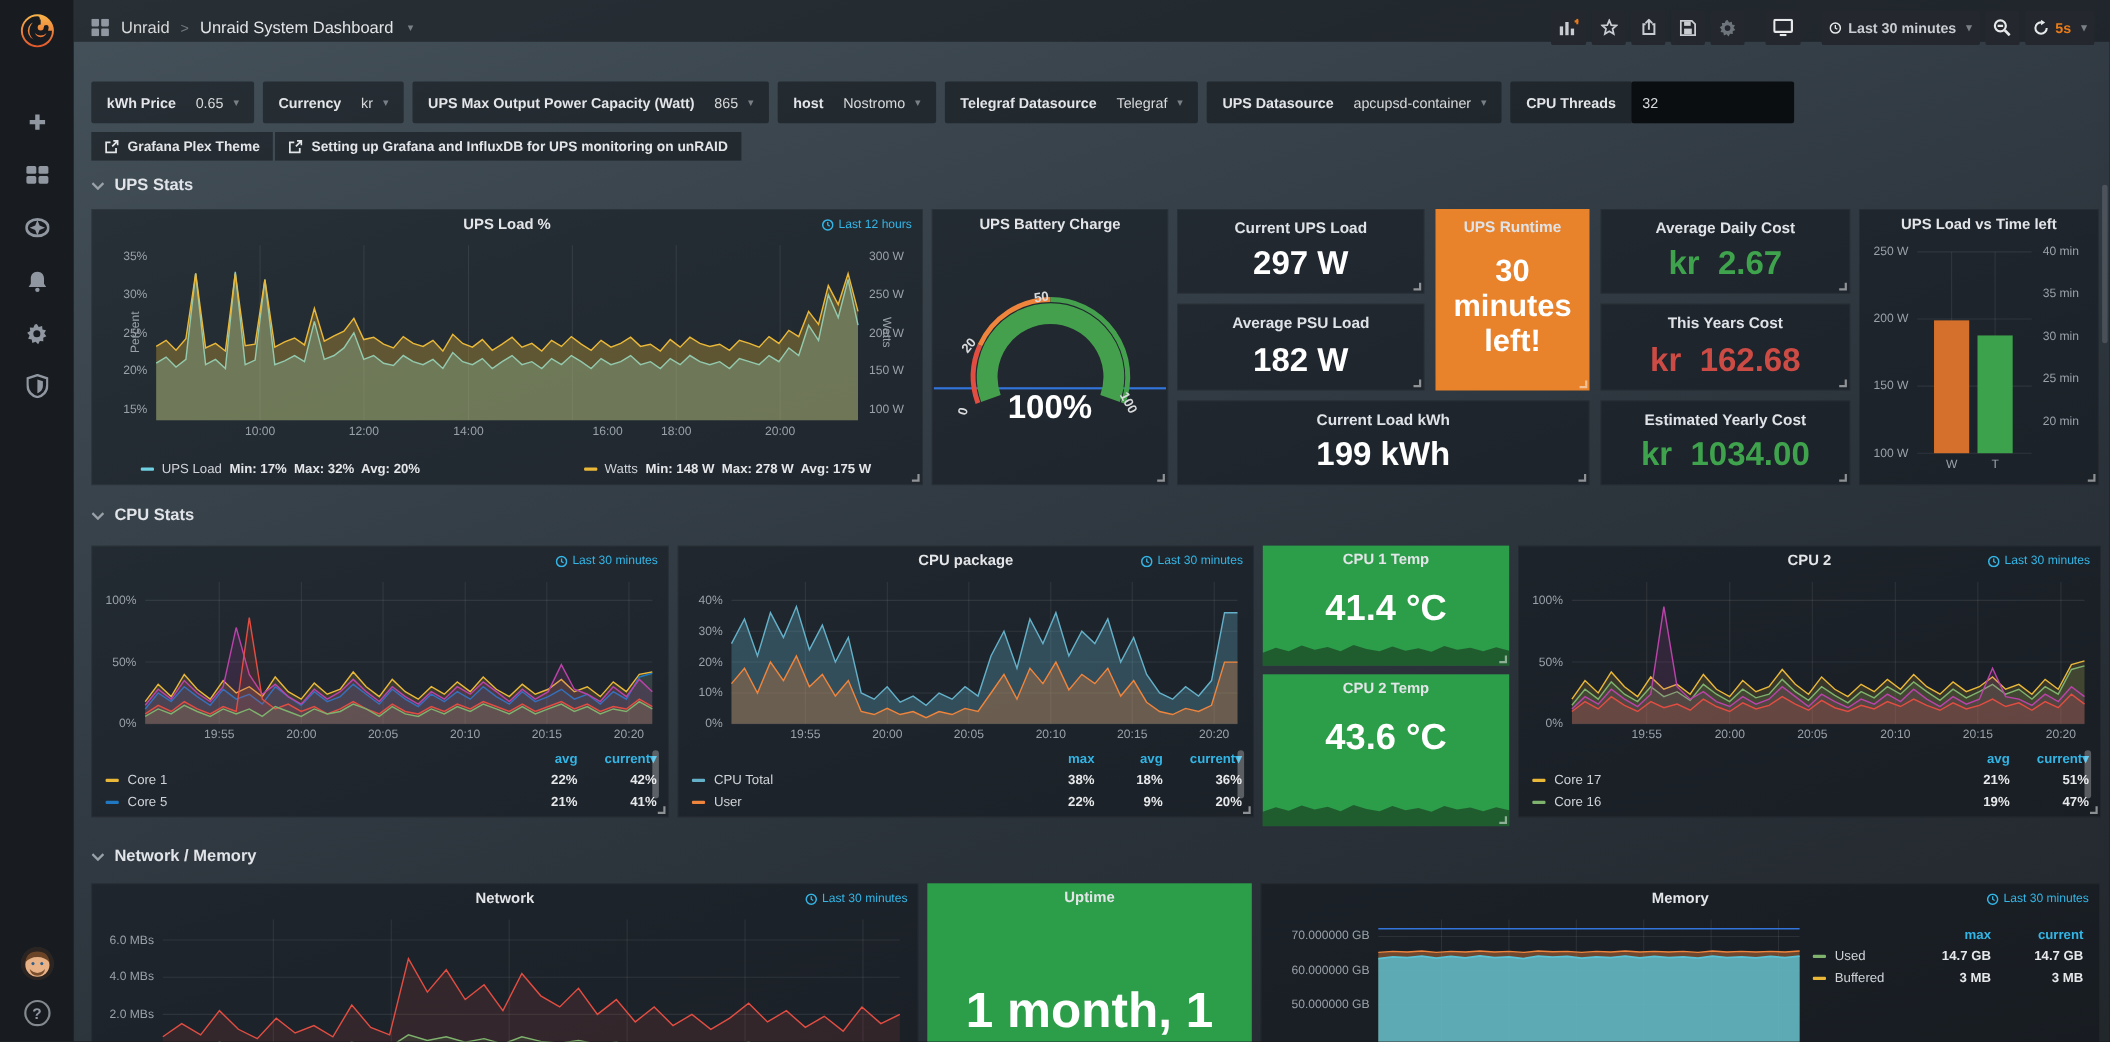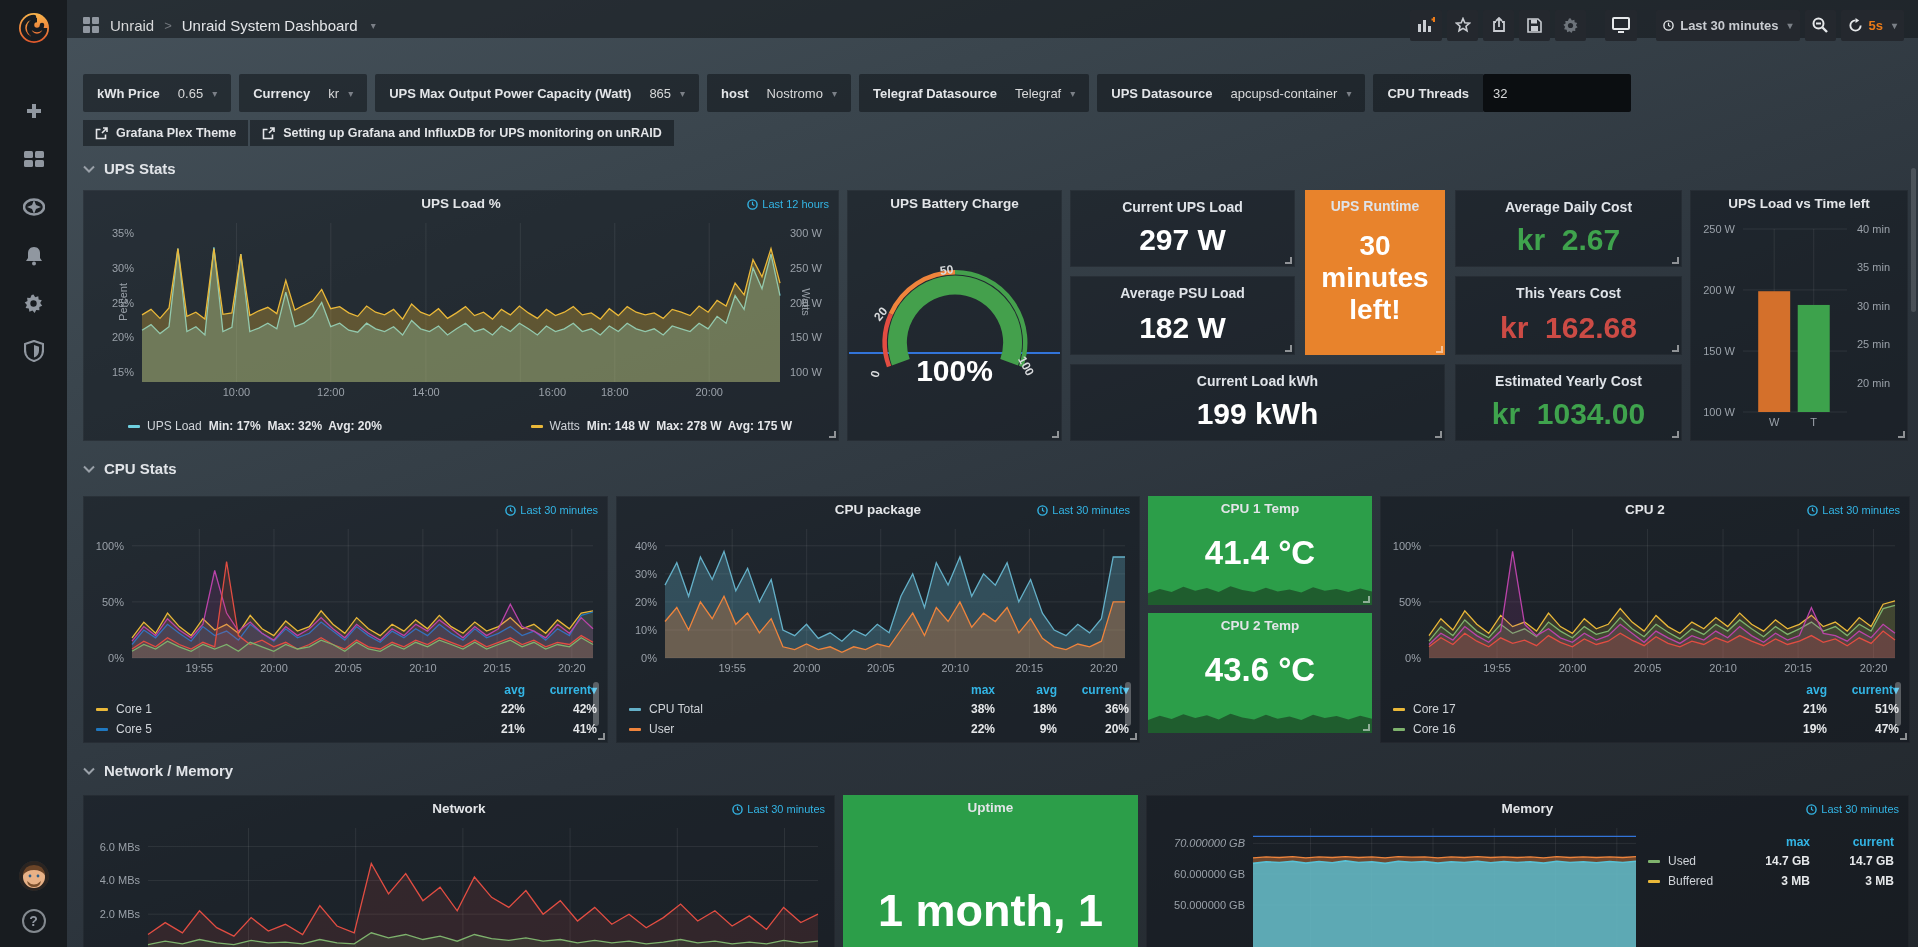--- a/index.html
+++ b/index.html
@@ -599,21 +599,21 @@
         <div class="panel greenbg" style="height:109px;">
           <div class="ptitle">CPU 1 Temp</div>
           <div class="tempval">41.4 °C</div>
           <div class="spark">
               <svg width="224" height="26" viewBox="0 0 224 26" style="position:absolute;left:0;top:0;overflow:visible">
                 <path d="M0 26L0.0 14.3L11.8 9.9L23.6 13.0L35.4 7.8L47.2 11.7L58.9 9.1L70.7 13.0L82.5 7.3L94.3 10.9L106.1 13.0L117.9 8.8L129.7 12.5L141.5 10.4L153.3 13.5L165.1 8.3L176.8 11.7L188.6 9.9L200.4 13.0L212.2 9.4L224.0 12.5L224 26Z" fill="#17321c" fill-opacity="0.6"></path>
               </svg>
             </div>
           <div class="rsz"></div>
         </div>
-        <div class="panel greenbg" style="height:120px;">
+        <div class="panel greenbg" style="height:138px;">
           <div class="ptitle">CPU 2 Temp</div>
           <div class="tempval">43.6 °C</div>
           <div class="spark">
               <svg width="224" height="26" viewBox="0 0 224 26" style="position:absolute;left:0;top:0;overflow:visible">
                 <path d="M0 26L0.0 13.0L11.8 8.8L23.6 12.0L35.4 7.3L47.2 10.9L58.9 8.3L70.7 12.5L82.5 6.8L94.3 10.4L106.1 12.5L117.9 7.8L129.7 11.7L141.5 9.6L153.3 13.0L165.1 7.8L176.8 10.9L188.6 9.1L200.4 12.5L212.2 8.8L224.0 11.7L224 26Z" fill="#17321c" fill-opacity="0.6"></path>
               </svg>
             </div>
           <div class="rsz"></div>
         </div>
       </div>
@@ -748,21 +748,21 @@
               <line x1="302.57" y1="0" x2="302.57" y2="160" stroke="rgba(255,255,255,0.08)"></line>
               <line x1="363.84999999999997" y1="0" x2="363.84999999999997" y2="160" stroke="rgba(255,255,255,0.08)"></line>
               <path d="M0.0 29.8L13.2 28.9L26.4 29.5L39.6 28.6L52.8 29.8L66.0 28.9L79.2 29.5L92.4 28.6L105.7 29.5L118.9 28.9L132.1 29.8L145.3 28.6L158.5 29.2L171.7 28.9L184.9 29.8L198.1 28.9L211.3 29.5L224.5 28.6L237.7 29.5L250.9 28.9L264.1 29.5L277.3 28.9L290.6 29.8L303.8 28.6L317.0 29.5L330.2 28.9L343.4 29.5L356.6 28.9L369.8 29.5L383.0 28.6L383 160L0 160Z" fill="#EF843C" fill-opacity="0.4"></path>
               <path d="M0.0 29.8L13.2 28.9L26.4 29.5L39.6 28.6L52.8 29.8L66.0 28.9L79.2 29.5L92.4 28.6L105.7 29.5L118.9 28.9L132.1 29.8L145.3 28.6L158.5 29.2L171.7 28.9L184.9 29.8L198.1 28.9L211.3 29.5L224.5 28.6L237.7 29.5L250.9 28.9L264.1 29.5L277.3 28.9L290.6 29.8L303.8 28.6L317.0 29.5L330.2 28.9L343.4 29.5L356.6 28.9L369.8 29.5L383.0 28.6" fill="none" stroke="#EF843C" stroke-width="1.3"></path>
               <path d="M0.0 35.4L13.2 33.8L26.4 34.5L39.6 33.2L52.8 35.1L66.0 33.5L79.2 34.8L92.4 32.9L105.7 34.5L118.9 33.8L132.1 35.4L145.3 33.2L158.5 34.2L171.7 33.5L184.9 35.1L198.1 33.8L211.3 34.5L224.5 33.2L237.7 34.8L250.9 33.5L264.1 34.5L277.3 33.8L290.6 35.1L303.8 33.2L317.0 34.5L330.2 33.8L343.4 34.8L356.6 33.5L369.8 34.5L383.0 33.2L383 160L0 160Z" fill="#59C2D6" fill-opacity="0.8"></path>
               <path d="M0.0 35.4L13.2 33.8L26.4 34.5L39.6 33.2L52.8 35.1L66.0 33.5L79.2 34.8L92.4 32.9L105.7 34.5L118.9 33.8L132.1 35.4L145.3 33.2L158.5 34.2L171.7 33.5L184.9 35.1L198.1 33.8L211.3 34.5L224.5 33.2L237.7 34.8L250.9 33.5L264.1 34.5L277.3 33.8L290.6 35.1L303.8 33.2L317.0 34.5L330.2 33.8L343.4 34.8L356.6 33.5L369.8 34.5L383.0 33.2" fill="none" stroke="#59C2D6" stroke-width="1.6"></path>
               <path d="M0.0 8.3L383.0 8.3" fill="none" stroke="#3274D9" stroke-width="1.3"></path>
             </svg>
             <div class="tick tl" style="top: 76.96px;">50.000000 GB</div>
             <div class="tick tl" style="top: 46.08px;">60.000000 GB</div>
-            <div class="tick tl" style="top: 15.36px; font-style: italic;">70.000000 GB</div>
+            <div class="tick tl" style="top: 15.36px;">70.000000 GB</div>
           </div>
         <div class="leg" style="left:auto;right:14px;bottom:auto;top:36px;width:246px;">
           <div class="hdr">
               <span class="cw">max</span>
               <span class="cw" style="width:84px;">current</span>
             </div>
           <div class="lrow">
             <span class="sw" style="margin-right:8px;background:#7EB26D;"></span>
             <span class="lname">Used</span>
             <span class="cw">14.7 GB</span>

